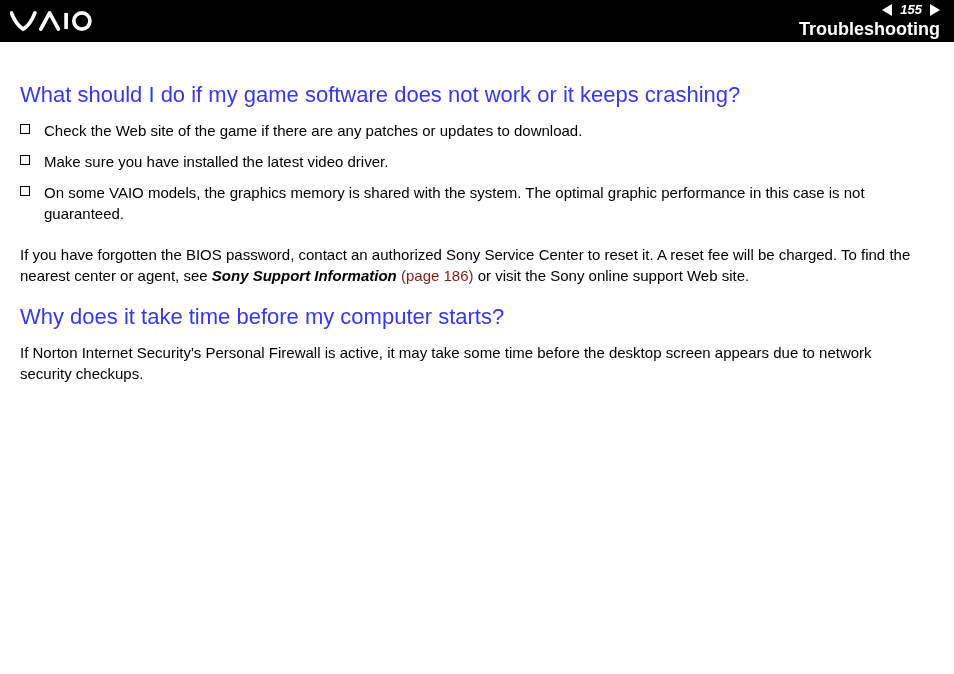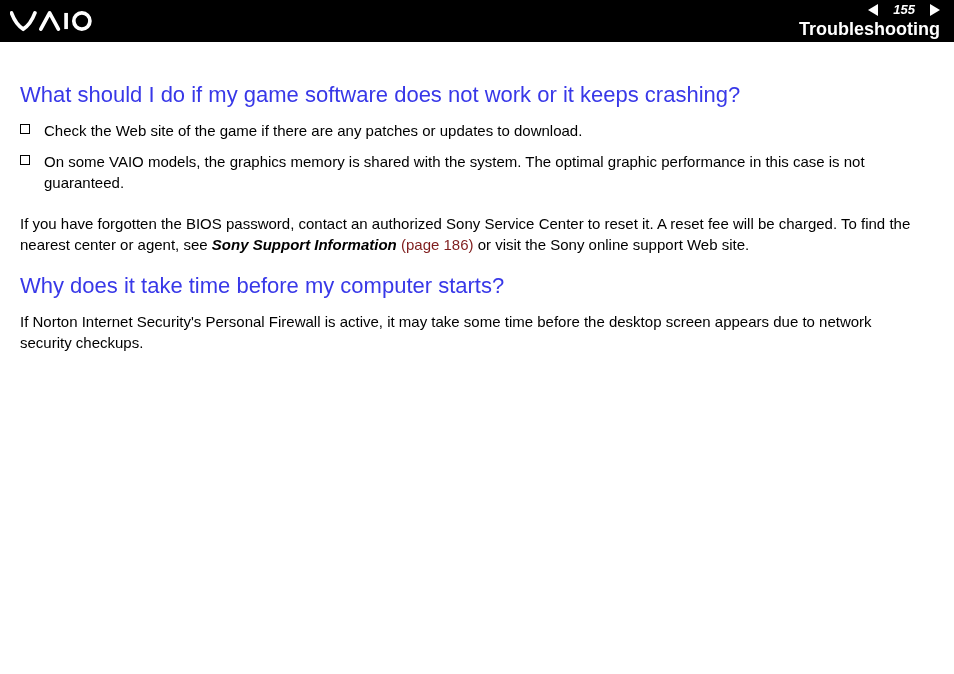--- a/index.html
+++ b/index.html
@@ -35,21 +35,21 @@
     .header-right {
       display: flex;
       flex-direction: column;
       align-items: flex-end;
       justify-content: center;
       padding-right: 4px;
     }
     .page-nav {
       display: flex;
       align-items: center;
-      gap: 15px;
+      gap: 8px;
       font-size: 13px;
       font-style: italic;
       font-weight: bold;
     }
     .nav-arrow {
       width: 0;
       height: 0;
       display: inline-block;
     }
     .nav-arrow-left {
@@ -137,20 +137,24 @@
 
 <div class="content">
   <h2 class="heading">What should I do if my game software does not work or it keeps crashing?</h2>
   <ul class="bullet-list">
     <li>
       <span class="bullet-box"></span>
       <span>Check the Web site of the game if there are any patches or updates to download.</span>
     </li>
     <li>
       <span class="bullet-box"></span>
+      <span>Make sure you have installed the latest video driver.</span>
+    </li>
+    <li>
+      <span class="bullet-box"></span>
       <span>On some VAIO models, the graphics memory is shared with the system. The optimal graphic performance in this case is not guaranteed.</span>
     </li>
   </ul>
 
   <p class="paragraph">
     <span>If you have forgotten the BIOS password, contact an authorized Sony Service Center to reset it. A reset fee will be charged. To find the nearest center or agent, see </span><span class="bold">Sony Support Information </span><span class="page-link">(page 186)</span><span> or visit the Sony online support Web site.</span>
   </p>
 
   <h2 class="heading">Why does it take time before my computer starts?</h2>
   <p class="paragraph">If Norton Internet Security's Personal Firewall is active, it may take some time before the desktop screen appears due to network security checkups.</p>

